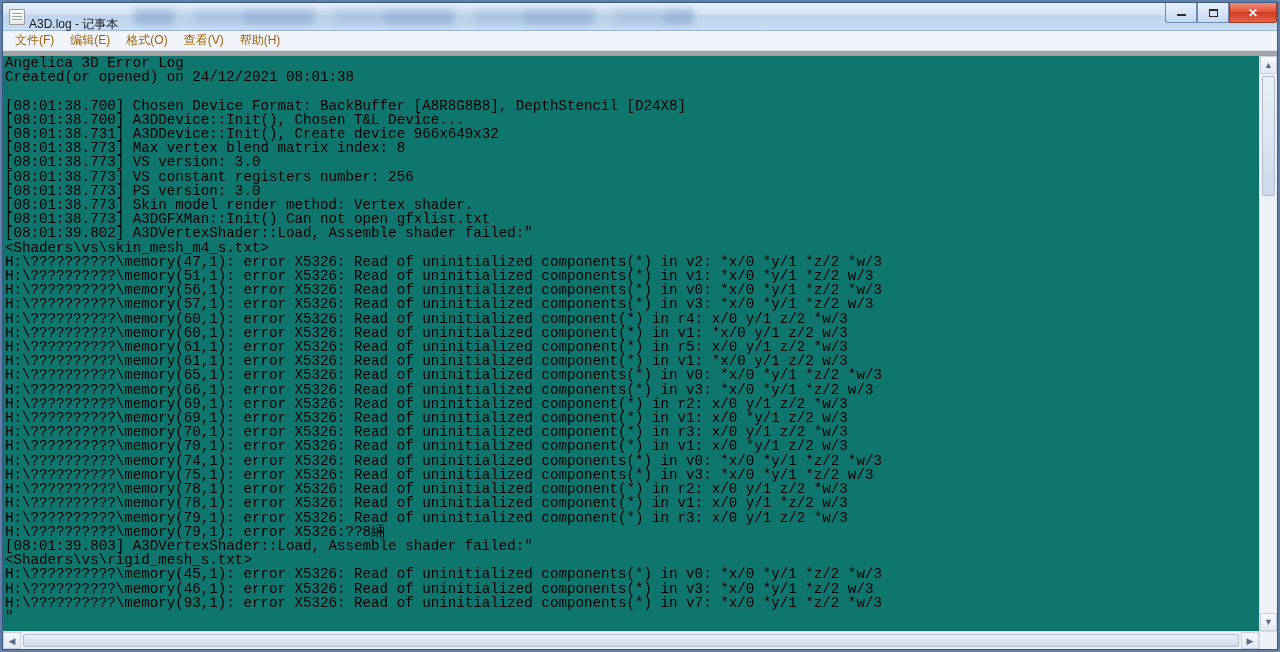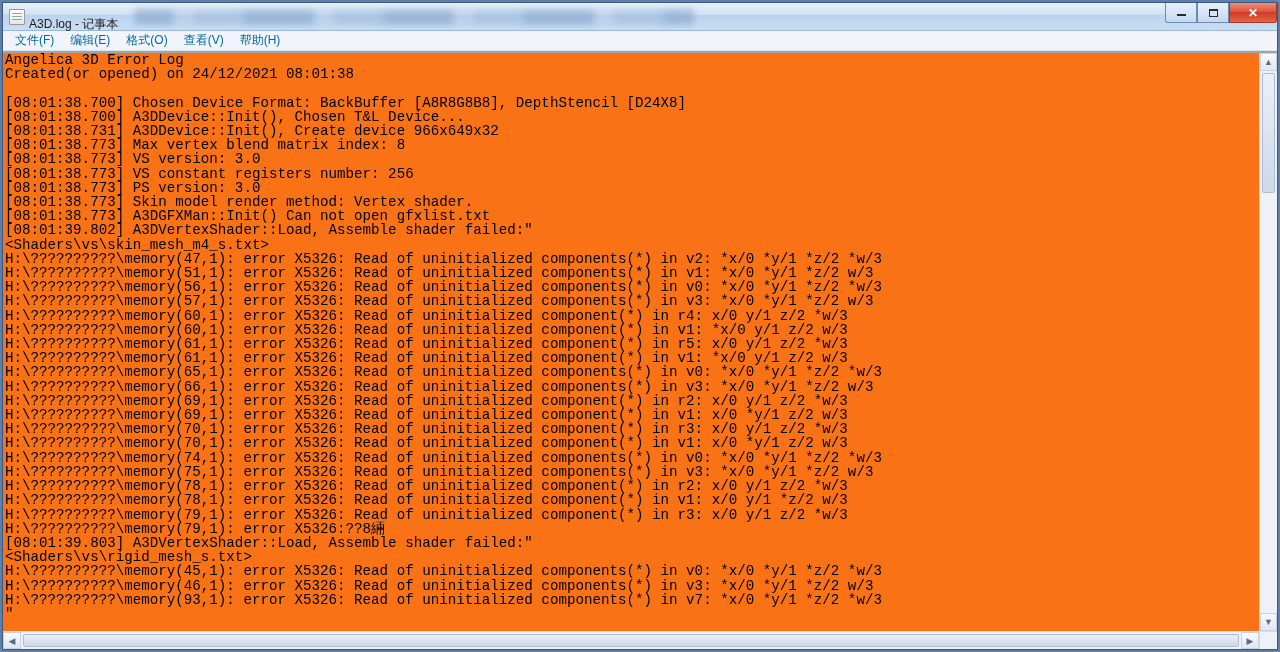--- a/index.html
+++ b/index.html
@@ -63,28 +63,28 @@
   .winbtn .x-g { font-weight:bold; font-size:12px; line-height:12px;}
 
   
   .menubar {
     height: 20px;
     background: #f1f5fb;
     border-bottom: 1px solid #d7e1ef;
     display:flex; align-items:center;
     padding: 0 4px;
     font-size: 12px;
-    color:#0369a1;
+    color:#a16207;
   }
   .menubar .mi { padding: 2px 8px; cursor:default; }
 
   
   .client {
-    flex:1; position:relative; background:#f97316;
-    border-top:2px solid #a3a3a3;
+    flex:1; position:relative; background:#0f766e;
+    border-top:5px solid #a3a3a3;
     overflow:hidden;
   }
   .textpane {
     position:absolute; left:0; top:0; right:18px; bottom:18px;
     padding: 0 2px;
     font-family: "SimSun","NSimSun","MS Gothic","Courier New",monospace;
     font-size: 14.2px; line-height: 14.2px;
     white-space: pre; overflow:hidden;
     color:#000;
   }

